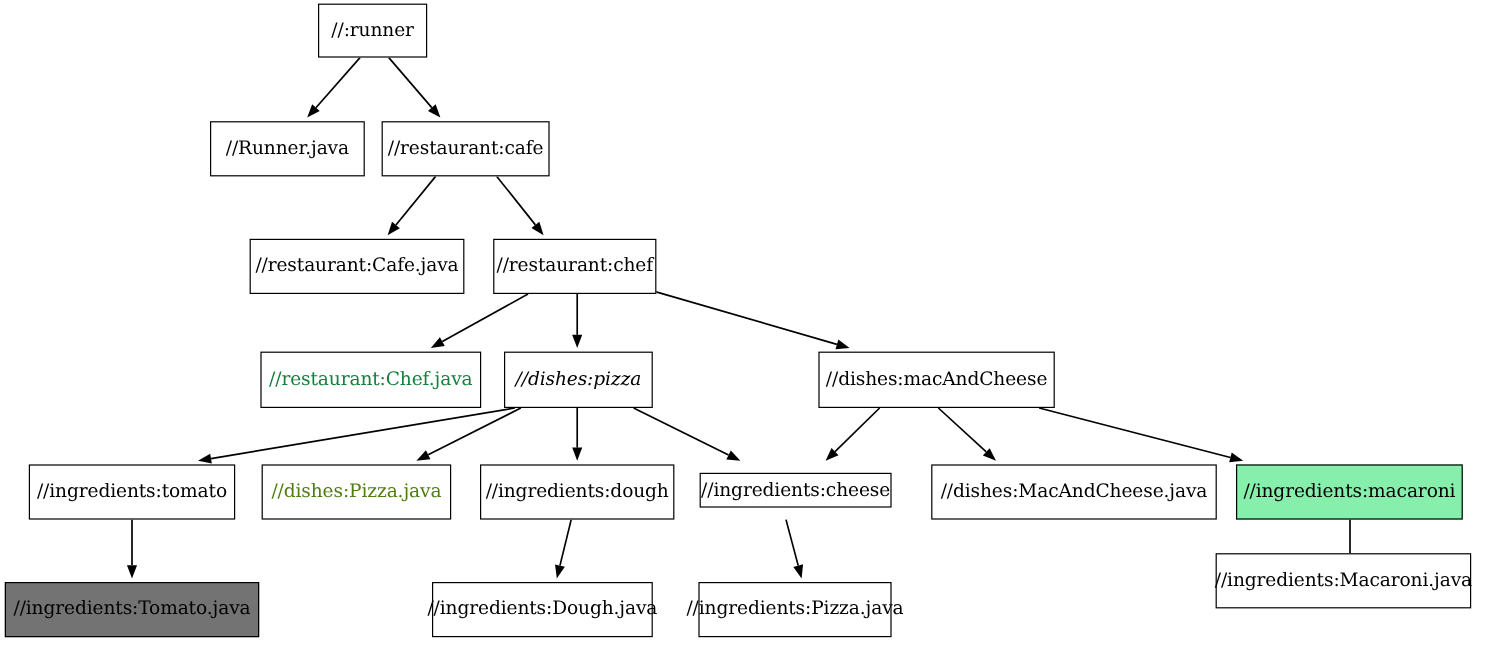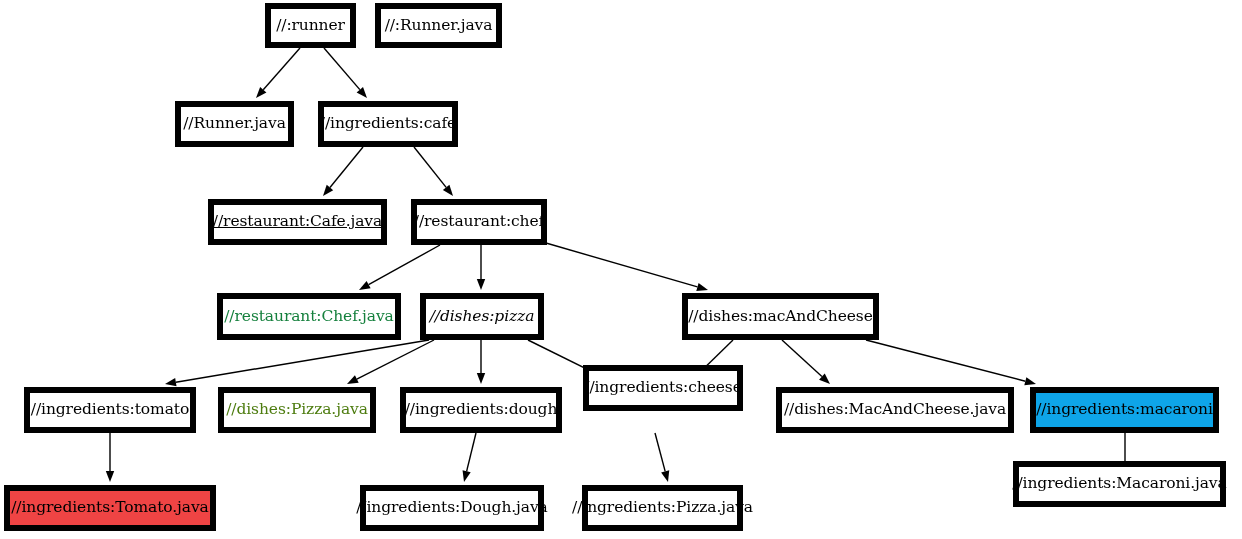--- a/index.html
+++ b/index.html
@@ -27,21 +27,21 @@
   #node-layer {
     position: absolute;
     left: 0;
     top: 0;
     width: 1242px;
     height: 539px;
   }
   .graph-node {
     position: absolute;
     box-sizing: border-box;
-    border: 6px solid #fca5a5;
+    border: 1px solid #fca5a5;
     background: #ffffff;
     display: flex;
     align-items: center;
     justify-content: center;
     white-space: nowrap;
   }
   .graph-node .node-label {
     font-family: "DejaVu Serif", "Liberation Serif", serif;
     font-size: 15.5px;
     line-height: 1;
@@ -124,30 +124,27 @@
       </g>
       <g>
         <line x1="1125" y1="433" x2="1125" y2="471" stroke="#000000" stroke-width="1.4"></line>
         <polygon points="1125,482 1120.8,471 1129.2,471" fill="#000000"></polygon>
       </g>
     </svg>
   <div id="node-layer">
       <div class="graph-node" style="left: 265px; top: 3px; width: 91px; height: 45px; border-color: rgb(0, 0, 0); background: rgb(255, 255, 255);">
         <span class="node-label" style="color: rgb(0, 0, 0);">//:runner</span>
       </div>
-      <div class="graph-node" style="left: 375px; top: 3px; width: 127px; height: 45px; border-color: rgb(0, 0, 0); background: rgb(255, 255, 255);">
-        <span class="node-label" style="color: rgb(0, 0, 0);">//:Runner.java</span>
-      </div>
-      <div class="graph-node" style="left: 175px; top: 101px; width: 119px; height: 46px; border-color: rgb(0, 0, 0); background: rgb(255, 255, 255);">
+      <div class="graph-node" style="left: 175px; top: 101px; width: 129px; height: 46px; border-color: rgb(0, 0, 0); background: rgb(255, 255, 255);">
         <span class="node-label" style="color: rgb(0, 0, 0);">//Runner.java</span>
       </div>
       <div class="graph-node" style="left: 318px; top: 101px; width: 140px; height: 46px; border-color: rgb(0, 0, 0); background: rgb(255, 255, 255);">
-        <span class="node-label" style="color: rgb(0, 0, 0);">//ingredients:cafe</span>
+        <span class="node-label" style="color: rgb(0, 0, 0);">//restaurant:cafe</span>
       </div>
-      <div class="graph-node" style="left: 208px; top: 199px; width: 179px; height: 46px; border-color: rgb(0, 0, 0); background: rgb(255, 255, 255); text-decoration: underline;">
+      <div class="graph-node" style="left: 208px; top: 199px; width: 179px; height: 46px; border-color: rgb(0, 0, 0); background: rgb(255, 255, 255);">
         <span class="node-label" style="color: rgb(0, 0, 0);">//restaurant:Cafe.java</span>
       </div>
       <div class="graph-node" style="left: 411px; top: 199px; width: 136px; height: 46px; border-color: rgb(0, 0, 0); background: rgb(255, 255, 255);">
         <span class="node-label" style="color: rgb(0, 0, 0);">//restaurant:chef</span>
       </div>
       <div class="graph-node" style="left: 217px; top: 293px; width: 184px; height: 47px; border-color: rgb(0, 0, 0); background: rgb(255, 255, 255);">
         <span class="node-label" style="color: #15803d;">//restaurant:Chef.java</span>
       </div>
       <div class="graph-node" style="left: 420px; top: 293px; width: 124px; height: 47px; border-color: rgb(0, 0, 0); background: rgb(255, 255, 255); font-style: italic;">
         <span class="node-label" style="color: rgb(0, 0, 0);">//dishes:pizza</span>
@@ -157,30 +154,30 @@
       </div>
       <div class="graph-node" style="left: 24px; top: 387px; width: 172px; height: 46px; border-color: rgb(0, 0, 0); background: rgb(255, 255, 255);">
         <span class="node-label" style="color: rgb(0, 0, 0);">//ingredients:tomato</span>
       </div>
       <div class="graph-node" style="left: 218px; top: 387px; width: 158px; height: 46px; border-color: rgb(0, 0, 0); background: rgb(255, 255, 255);">
         <span class="node-label" style="color: #4d7c0f;">//dishes:Pizza.java</span>
       </div>
       <div class="graph-node" style="left: 400px; top: 387px; width: 162px; height: 46px; border-color: rgb(0, 0, 0); background: rgb(255, 255, 255);">
         <span class="node-label" style="color: rgb(0, 0, 0);">//ingredients:dough</span>
       </div>
-      <div class="graph-node" style="left: 583px; top: 365px; width: 160px; height: 46px; border-color: rgb(0, 0, 0); background: rgb(255, 255, 255);">
+      <div class="graph-node" style="left: 583px; top: 394px; width: 160px; height: 29px; border-color: rgb(0, 0, 0); background: rgb(255, 255, 255);">
         <span class="node-label" style="color: rgb(0, 0, 0);">//ingredients:cheese</span>
       </div>
       <div class="graph-node" style="left: 776px; top: 387px; width: 238px; height: 46px; border-color: rgb(0, 0, 0); background: rgb(255, 255, 255);">
         <span class="node-label" style="color: rgb(0, 0, 0);">//dishes:MacAndCheese.java</span>
       </div>
-      <div class="graph-node" style="left: 1030px; top: 387px; width: 189px; height: 46px; border-color: rgb(0, 0, 0); background: #0ea5e9;">
+      <div class="graph-node" style="left: 1030px; top: 387px; width: 189px; height: 46px; border-color: rgb(0, 0, 0); background: #86efac;">
         <span class="node-label" style="color: rgb(0, 0, 0);">//ingredients:macaroni</span>
       </div>
-      <div class="graph-node" style="left: 4px; top: 485px; width: 212px; height: 46px; border-color: rgb(0, 0, 0); background: #ef4444;">
+      <div class="graph-node" style="left: 4px; top: 485px; width: 212px; height: 46px; border-color: rgb(0, 0, 0); background: #737373;">
         <span class="node-label" style="color: rgb(0, 0, 0);">//ingredients:Tomato.java</span>
       </div>
       <div class="graph-node" style="left: 360px; top: 485px; width: 184px; height: 46px; border-color: rgb(0, 0, 0); background: rgb(255, 255, 255);">
         <span class="node-label" style="color: rgb(0, 0, 0);">//ingredients:Dough.java</span>
       </div>
       <div class="graph-node" style="left: 582px; top: 485px; width: 161px; height: 46px; border-color: rgb(0, 0, 0); background: rgb(255, 255, 255);">
         <span class="node-label" style="color: rgb(0, 0, 0);">//ingredients:Pizza.java</span>
       </div>
       <div class="graph-node" style="left: 1013px; top: 461px; width: 213px; height: 46px; border-color: rgb(0, 0, 0); background: rgb(255, 255, 255);">
         <span class="node-label" style="color: rgb(0, 0, 0);">//ingredients:Macaroni.java</span>

